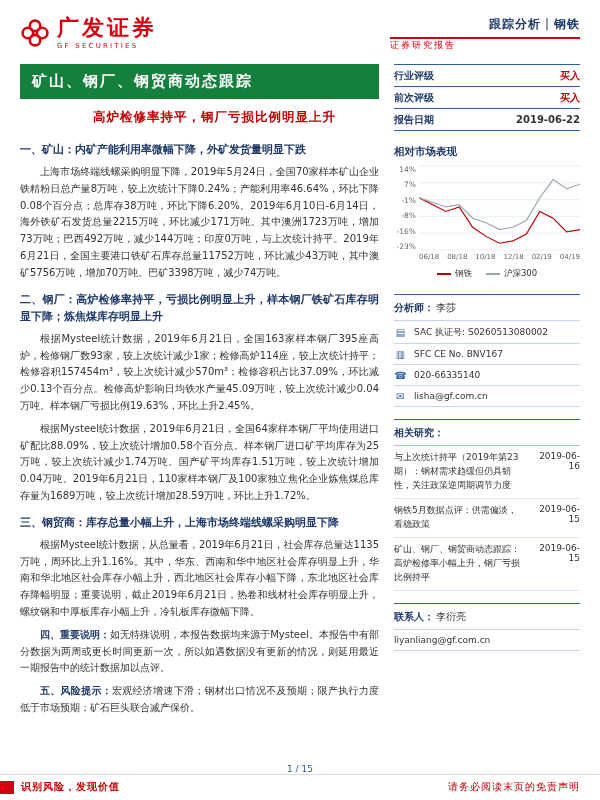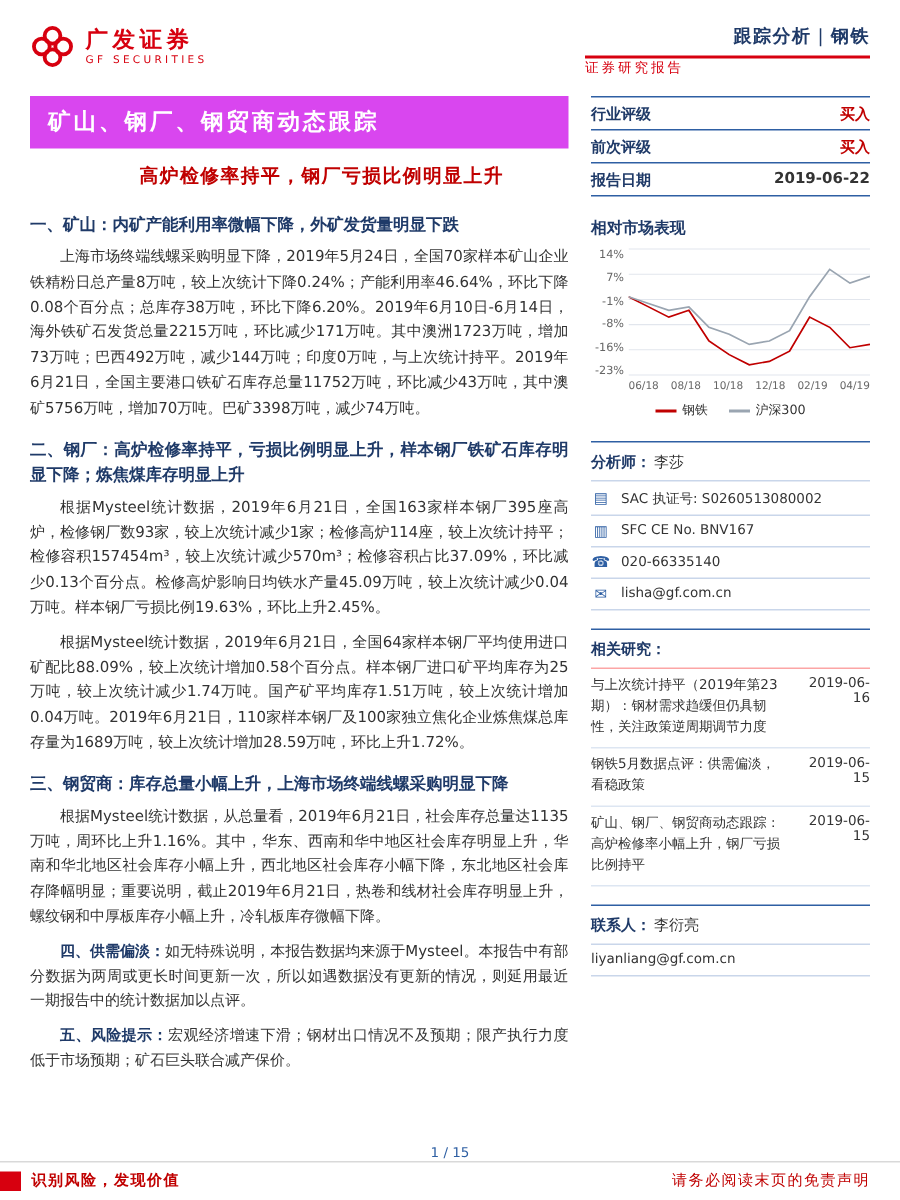--- a/index.html
+++ b/index.html
@@ -8,33 +8,33 @@
     font-family:"DejaVu Sans","Liberation Sans",sans-serif; color:#222;
   }
   .page {
     width:600px; height:800px; background:#ffffff; position:relative;
     padding:16px 20px 0 20px; overflow:hidden;
   }
   
   .header { display:flex; justify-content:space-between; align-items:flex-start; }
   .logo { display:flex; align-items:center; gap:7px; }
   .logo-txt { display:flex; flex-direction:column; }
-  .logo-cn { color:#d7000f; font-size:15px; font-weight:bold; letter-spacing:3px; line-height:1.1; }
+  .logo-cn { color:#d7000f; font-size:22px; font-weight:bold; letter-spacing:3px; line-height:1.1; }
   .logo-en { color:#d7000f; font-size:7px; letter-spacing:2.2px; margin-top:2px; }
   .header-right { width:190px; }
   .cat-line { text-align:right; color:#1f3a68; font-weight:bold; font-size:12px;
     padding-bottom:4px; border-bottom:2px solid #d7000f; letter-spacing:1px; }
   .cat-sep { color:#1f3a68; padding:0 4px; font-weight:normal; }
   .rtype { text-align:left; color:#d7000f; font-size:9px; padding-top:0; letter-spacing:2px; }
   
   .content { display:flex; gap:15px; margin-top:12px; }
   .main { flex:1; min-width:0; }
   .sidebar { width:186px; flex:none; font-size:10px; }
   
-  .title-box { background:#d946ef; color:#ffffff; font-size:15px; font-weight:bold;
+  .title-box { background:#15803d; color:#ffffff; font-size:15px; font-weight:bold;
     padding:8px 12px; letter-spacing:2px; }
   .subtitle { color:#c00000; font-weight:bold; font-size:12.5px; text-align:center;
     padding:10px 0 6px 30px; letter-spacing:1px; }
   
   .shead { color:#1f3a68; font-weight:bold; font-size:11px; line-height:1.55; margin:9px 0 6px; text-align:justify; }
   .para { font-size:10px; line-height:1.68; color:#333333; text-align:justify; margin-bottom:6px; }
   .para.indent { text-indent:2em; }
   .ihead { color:#1f3a68; font-weight:bold; }
   
   .rating-table { border-top:1px solid #2e5fa3; }
@@ -123,21 +123,21 @@
           <div>
             <div class="shead">二、钢厂：高炉检修率持平，亏损比例明显上升，样本钢厂铁矿石库存明显下降；炼焦煤库存明显上升</div>
             <p class="para indent">根据Mysteel统计数据，2019年6月21日，全国163家样本钢厂395座高炉，检修钢厂数93家，较上次统计减少1家；检修高炉114座，较上次统计持平；检修容积157454m³，较上次统计减少570m³；检修容积占比37.09%，环比减少0.13个百分点。检修高炉影响日均铁水产量45.09万吨，较上次统计减少0.04万吨。样本钢厂亏损比例19.63%，环比上升2.45%。</p>
             <p class="para indent">根据Mysteel统计数据，2019年6月21日，全国64家样本钢厂平均使用进口矿配比88.09%，较上次统计增加0.58个百分点。样本钢厂进口矿平均库存为25万吨，较上次统计减少1.74万吨。国产矿平均库存1.51万吨，较上次统计增加0.04万吨。2019年6月21日，110家样本钢厂及100家独立焦化企业炼焦煤总库存量为1689万吨，较上次统计增加28.59万吨，环比上升1.72%。</p>
           </div>
           <div>
             <div class="shead">三、钢贸商：库存总量小幅上升，上海市场终端线螺采购明显下降</div>
             <p class="para indent">根据Mysteel统计数据，从总量看，2019年6月21日，社会库存总量达1135万吨，周环比上升1.16%。其中，华东、西南和华中地区社会库存明显上升，华南和华北地区社会库存小幅上升，西北地区社会库存小幅下降，东北地区社会库存降幅明显；重要说明，截止2019年6月21日，热卷和线材社会库存明显上升，螺纹钢和中厚板库存小幅上升，冷轧板库存微幅下降。</p>
           </div>
           <div>
-            <p class="para indent"><span class="ihead">四、供需偏淡：</span>如无特殊说明，本报告数据均来源于Mysteel。本报告中有部分数据为两周或更长时间更新一次，所以如遇数据没有更新的情况，则延用最近一期报告中的统计数据加以点评。</p>
+            <p class="para indent"><span class="ihead">四、重要说明：</span>如无特殊说明，本报告数据均来源于Mysteel。本报告中有部分数据为两周或更长时间更新一次，所以如遇数据没有更新的情况，则延用最近一期报告中的统计数据加以点评。</p>
           </div>
           <div>
             <p class="para indent"><span class="ihead">五、风险提示：</span>宏观经济增速下滑；钢材出口情况不及预期；限产执行力度低于市场预期；矿石巨头联合减产保价。</p>
           </div>
         </div>
     </div>
 
     <div class="sidebar">
 
       <div class="rating-table">

